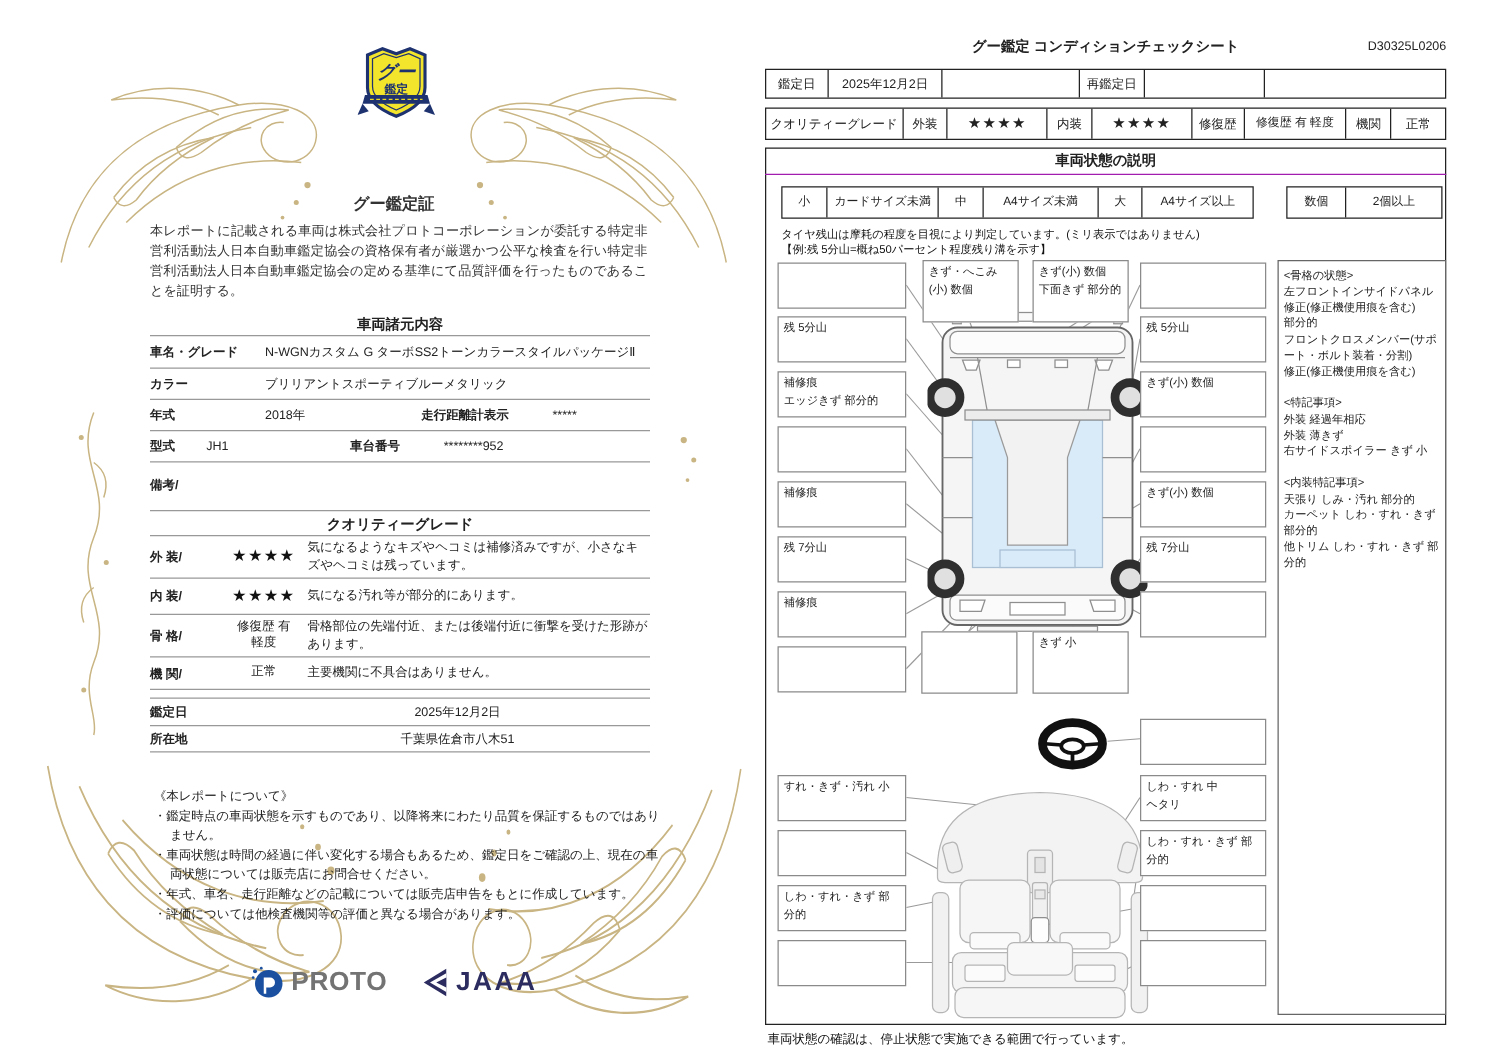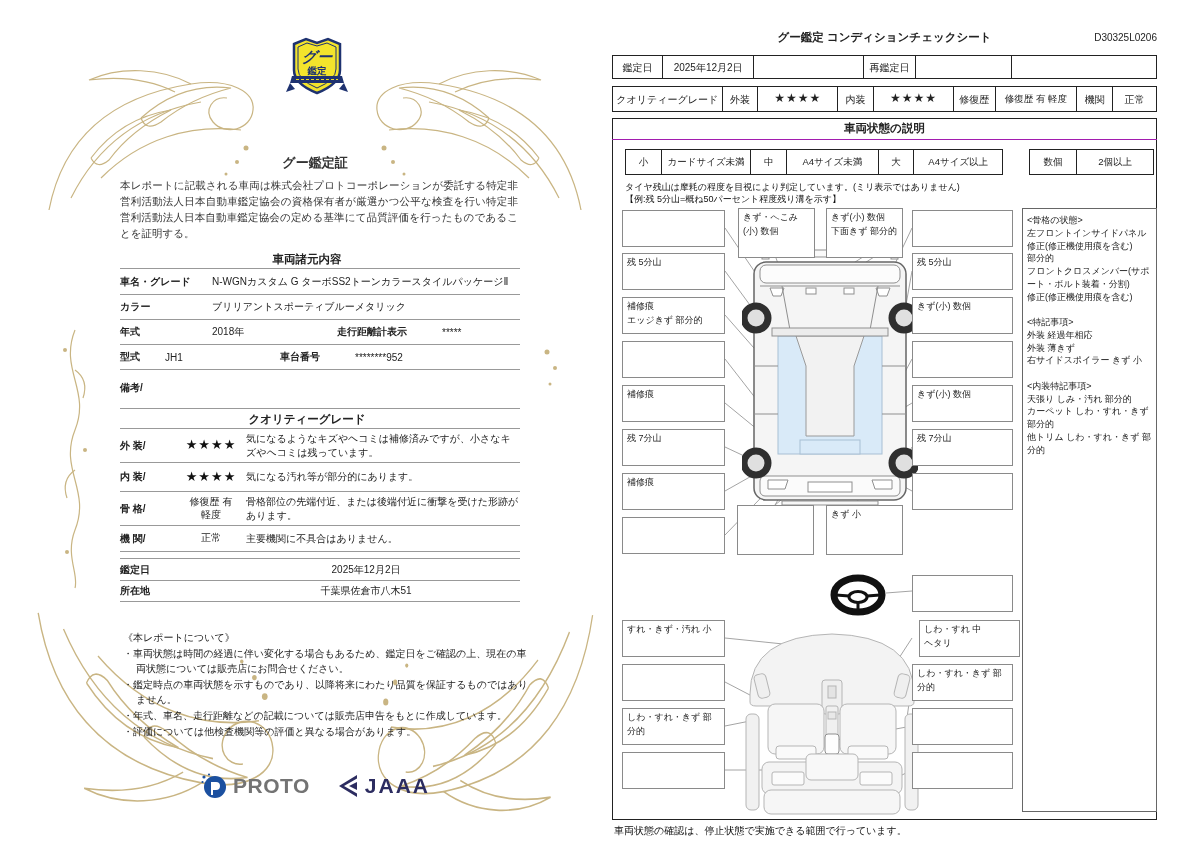--- a/index.html
+++ b/index.html
@@ -8,21 +8,21 @@
   *{box-sizing:border-box;}
   .abs{position:absolute;}
 
   
   .left-page{position:absolute;left:35px;top:30px;width:560px;height:800px;}
   .lp-title{position:absolute;left:0;top:72px;width:560px;text-align:center;
             font-family:"DejaVu Serif","Liberation Serif",serif;font-style:italic;font-weight:bold;
             font-size:33px;color:#a8905a;letter-spacing:1px;}
   .lp-cert{position:absolute;left:0;top:124px;width:560px;text-align:center;font-weight:bold;font-size:13px;color:#333;}
   .lp-intro{position:absolute;left:85px;top:148px;width:398px;font-size:10.5px;line-height:1.52;text-align:justify;color:#333;}
-  .lp-sec-title{position:absolute;width:400px;left:72px;text-align:center;font-weight:bold;font-size:11.5px;color:#222;}
+  .lp-sec-title{position:absolute;width:400px;left:85px;text-align:center;font-weight:bold;font-size:11.5px;color:#222;}
   .lp-table{position:absolute;left:85px;width:400px;}
   .lp-row{display:flex;align-items:center;border-top:1px solid #999;font-size:10px;color:#222;}
   .lp-table .last{border-bottom:1px solid #999;}
   .lbl{font-weight:bold;}
   .grade-val{width:70px;text-align:center;white-space:pre-line;line-height:1.25;}
   .stars{font-size:13px;letter-spacing:1px;color:#111;}
   .gdesc{flex:1;line-height:1.4;}
   .meta-val{flex:1;text-align:center;}
   .about{position:absolute;left:88px;top:600px;width:408px;font-size:10px;line-height:1.5;color:#222;}
   .about-item{padding-left:13px;text-indent:-13px;margin-top:1px;}
@@ -167,22 +167,22 @@
       <span class="meta-val">2025年12月2日</span>
     </div>
     <div class="lp-row last" style="height:22px;">
       <span class="lbl" style="width:92px;">所在地</span>
       <span class="meta-val">千葉県佐倉市八木51</span>
     </div>
   </div>
 
   <div class="about">
     <div>《本レポートについて》</div>
+    <div class="about-item">・鑑定時点の車両状態を示すものであり、以降将来にわたり品質を保証するものではありません。</div>
     <div class="about-item">・車両状態は時間の経過に伴い変化する場合もあるため、鑑定日をご確認の上、現在の車両状態については販売店にお問合せください。</div>
-    <div class="about-item">・鑑定時点の車両状態を示すものであり、以降将来にわたり品質を保証するものではありません。</div>
     <div class="about-item">・年式、車名、走行距離などの記載については販売店申告をもとに作成しています。</div>
     <div class="about-item">・評価については他検査機関等の評価と異なる場合があります。</div>
   </div>
 
   <div class="logos">
     <div class="logo">
       <svg width="28" height="28" viewBox="0 0 28 28">
         <circle cx="15" cy="15" r="11" fill="#1b50a0"></circle>
         <path d="M11,10 h5 a4,4 0 0 1 0,8 h-3 v5 h-2 z" fill="#ffffff"></path>
         <circle cx="4" cy="5" r="1.6" fill="#1b50a0"></circle>
@@ -377,21 +377,21 @@
   <div class="lbox br" style="top:399px;">残 7分山</div>
   <div class="lbox br" style="top:443px;"></div>
 
   <div class="lbox br" style="top:545px;"></div>
 
   <div class="lbox bl" style="top:590px;">すれ・きず・汚れ 小</div>
   <div class="lbox bl" style="top:634px;"></div>
   <div class="lbox bl" style="top:678px;">しわ・すれ・きず 部分的</div>
   <div class="lbox bl" style="top:722px;"></div>
 
-  <div class="lbox br" style="top:590px;margin-left:7px;">しわ・すれ 中
+  <div class="lbox br" style="top:590px;">しわ・すれ 中
 ヘタリ</div>
   <div class="lbox br" style="top:634px;">しわ・すれ・きず 部分的</div>
   <div class="lbox br" style="top:678px;"></div>
   <div class="lbox br" style="top:722px;"></div>
 
   <div class="notes-panel">&lt;骨格の状態&gt;
 左フロントインサイドパネル
 修正(修正機使用痕を含む)
 部分的
 フロントクロスメンバー(サポート・ボルト装着・分割)

